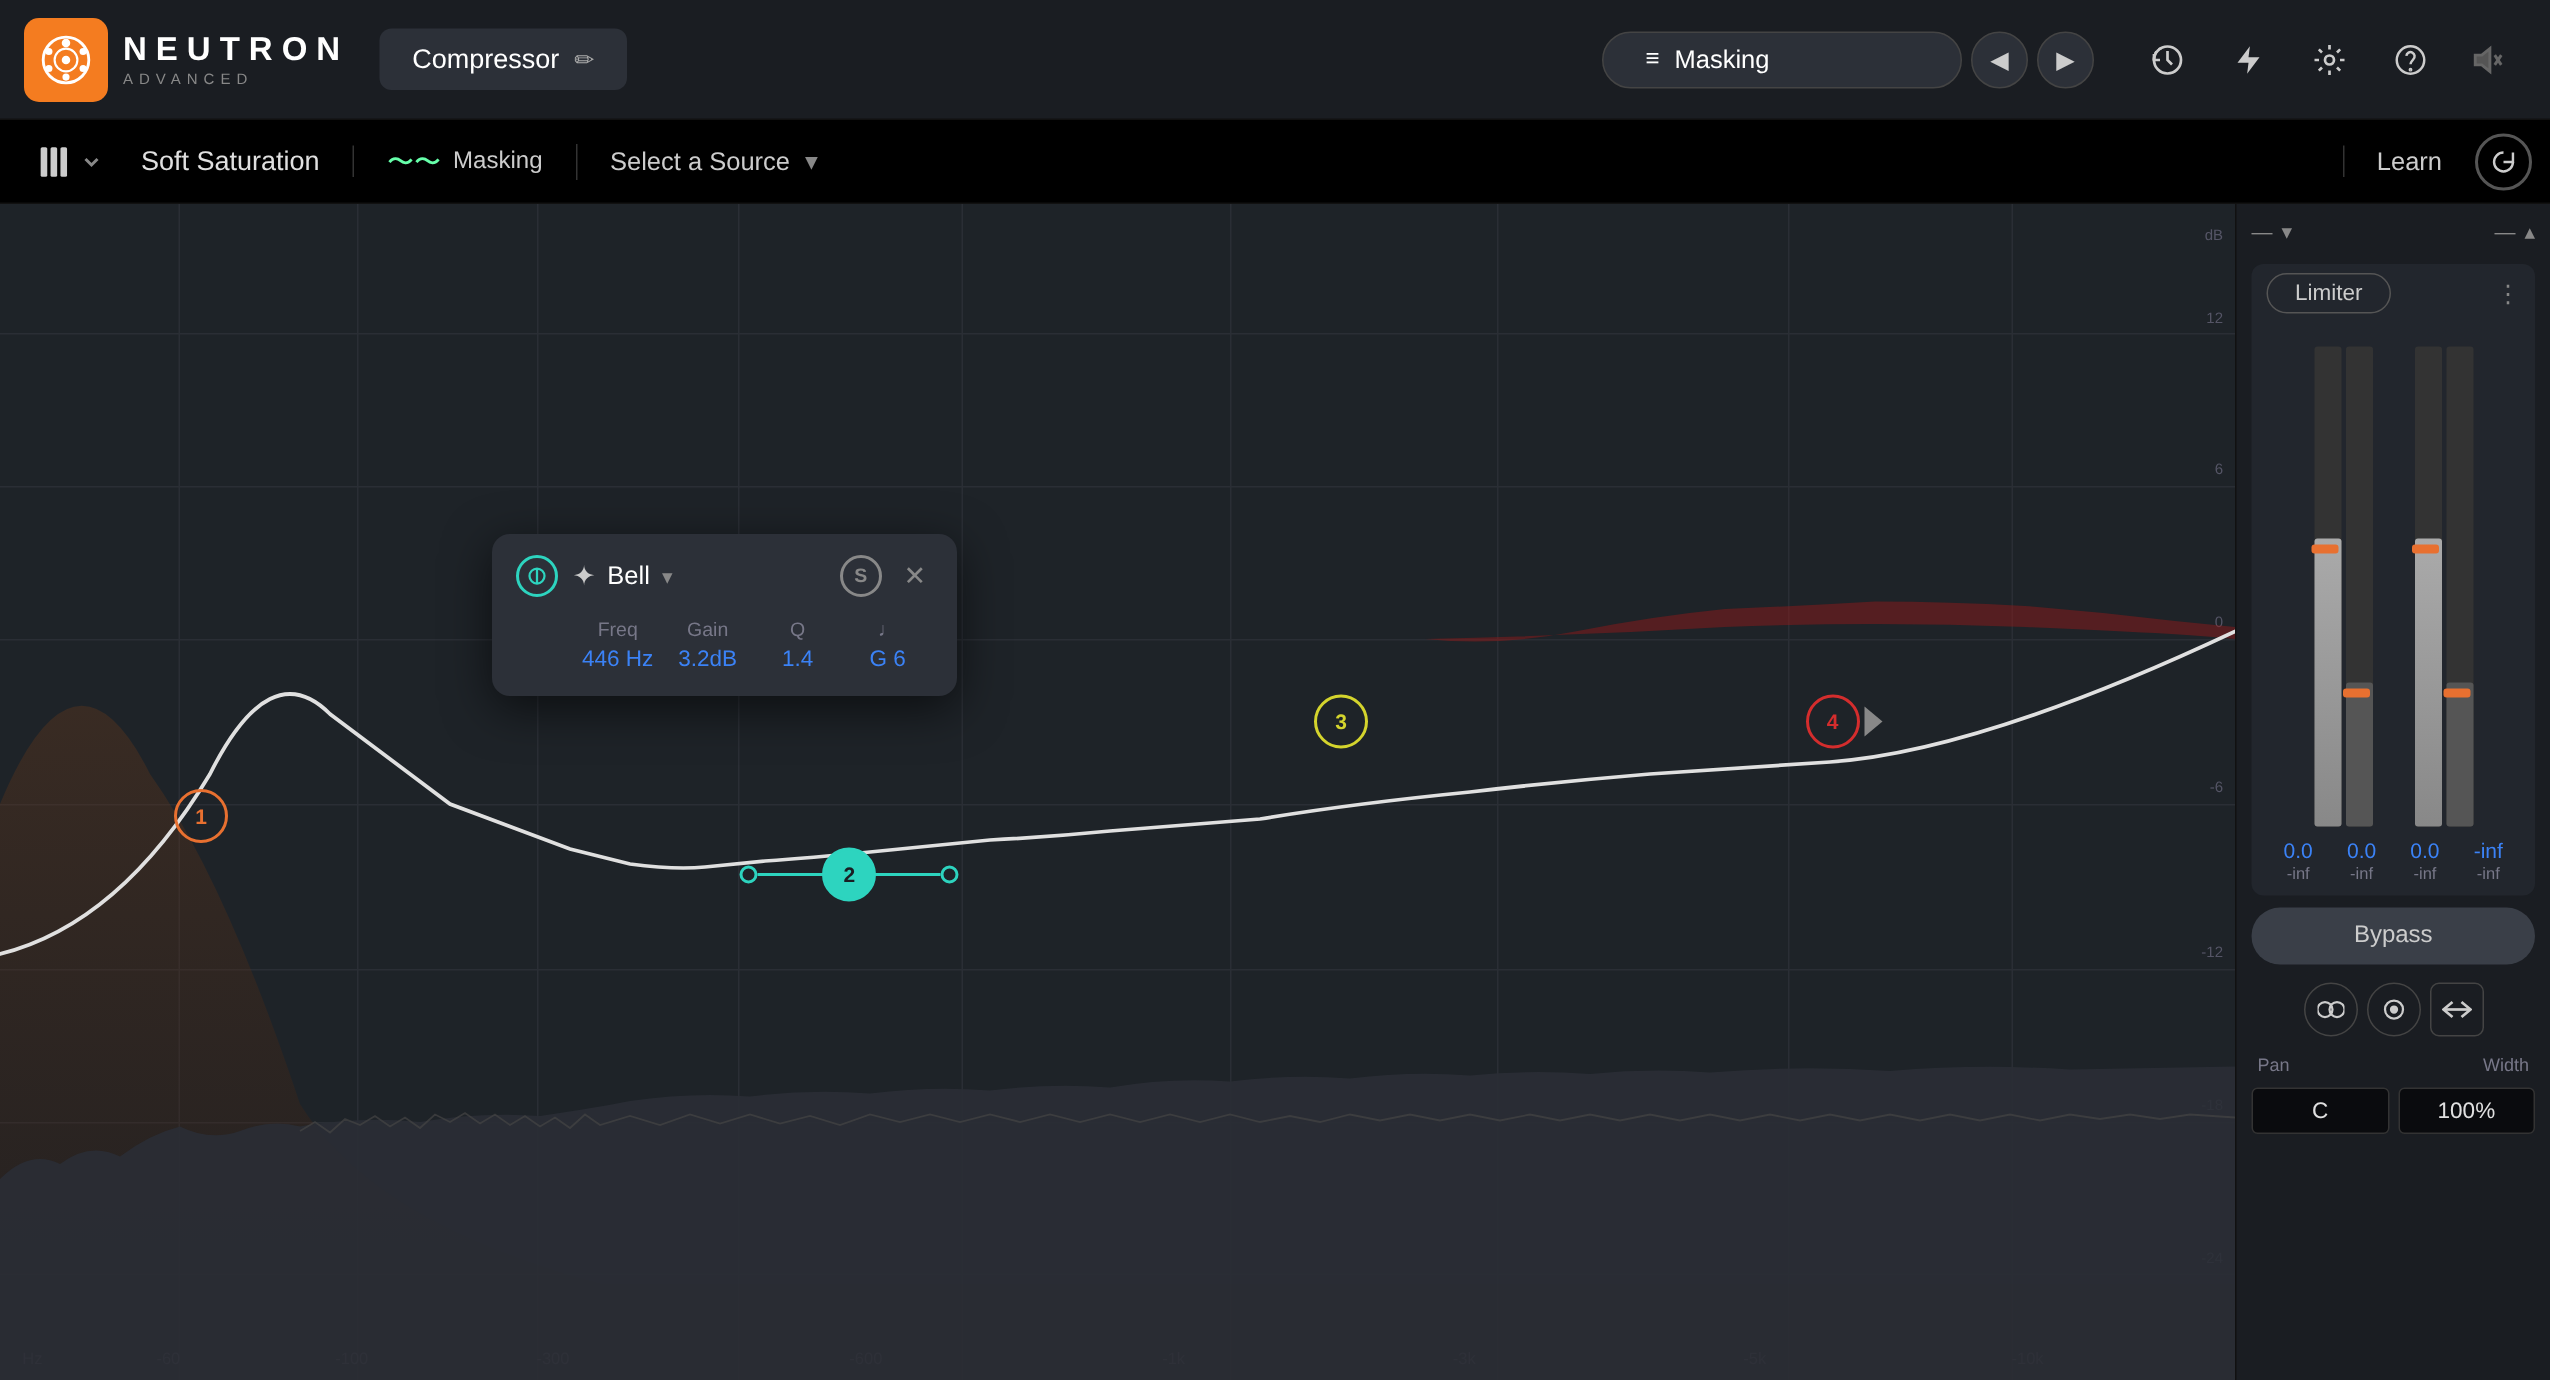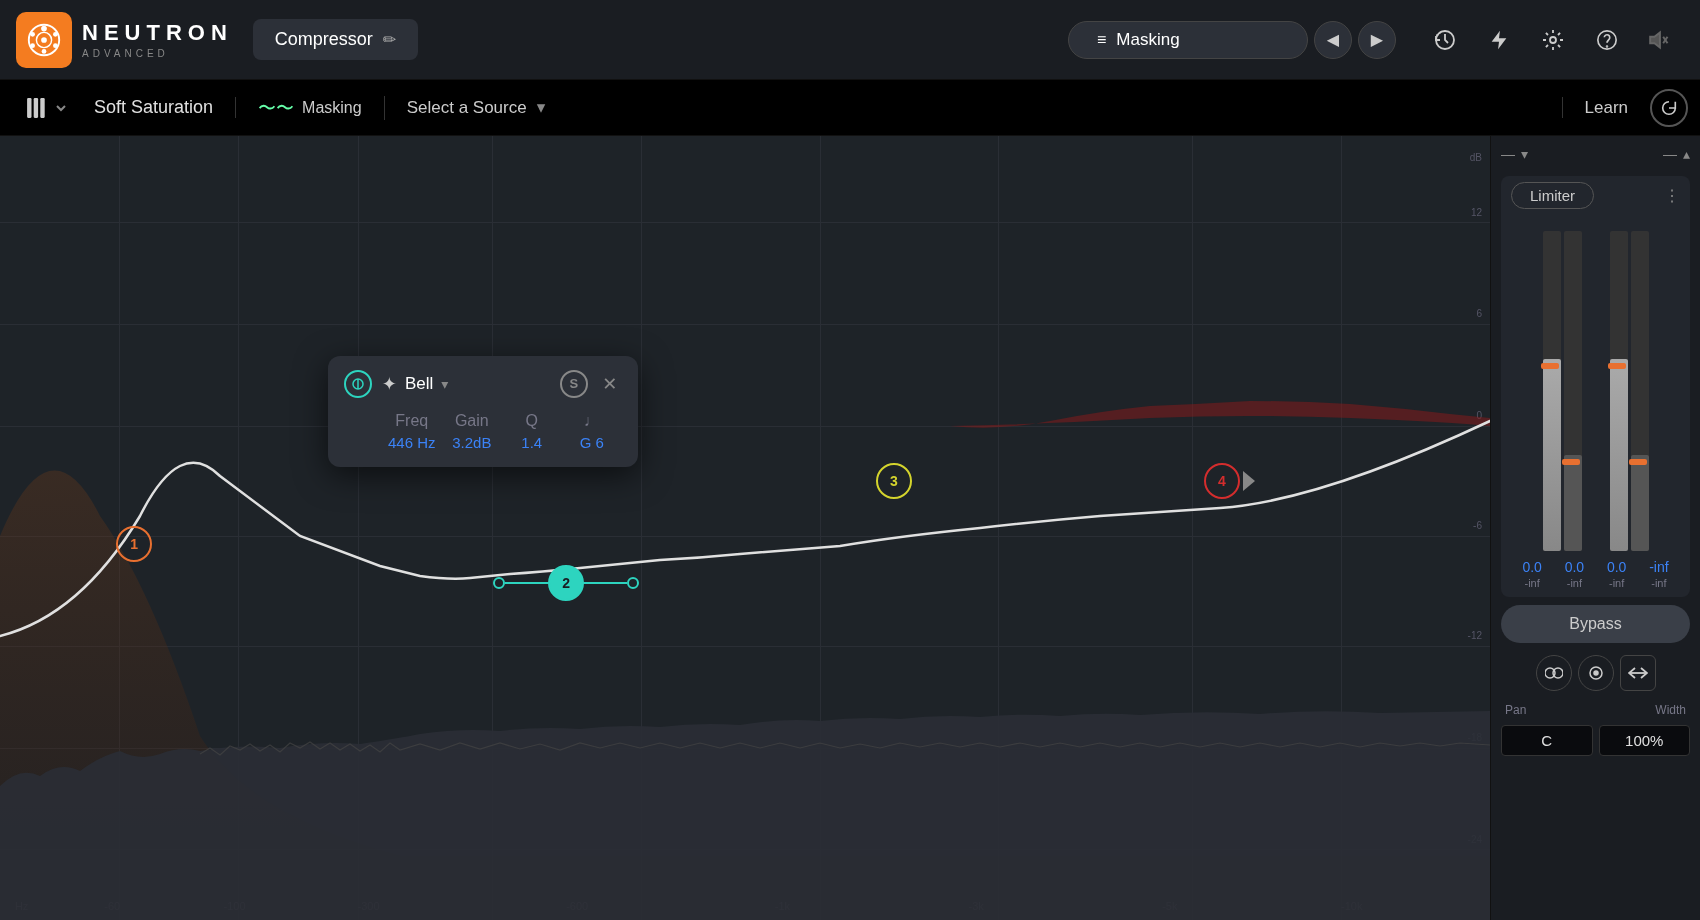--- a/index.html
+++ b/index.html
@@ -287,21 +287,21 @@
     #popup-type-icon { font-size: 18px; color: #ccc; }
     #popup-chevron { color: #888; font-size: 14px; }
 
     #popup-params {
       display: grid;
       grid-template-columns: 1fr 1fr 1fr 1fr;
       gap: 4px 0;
       margin-left: 38px;
     }
     .param-label {
-      font-size: 16px; color: #778; text-align: center;
+      font-size: 13px; color: #778; text-align: center;
     }
     .param-value {
       font-size: 15px; color: #3b82f6; text-align: center; font-weight: 500;
     }
 
     
     #right-panel {
       width: 210px;
       background: #1a1d22;
       border-left: 1px solid #111;

